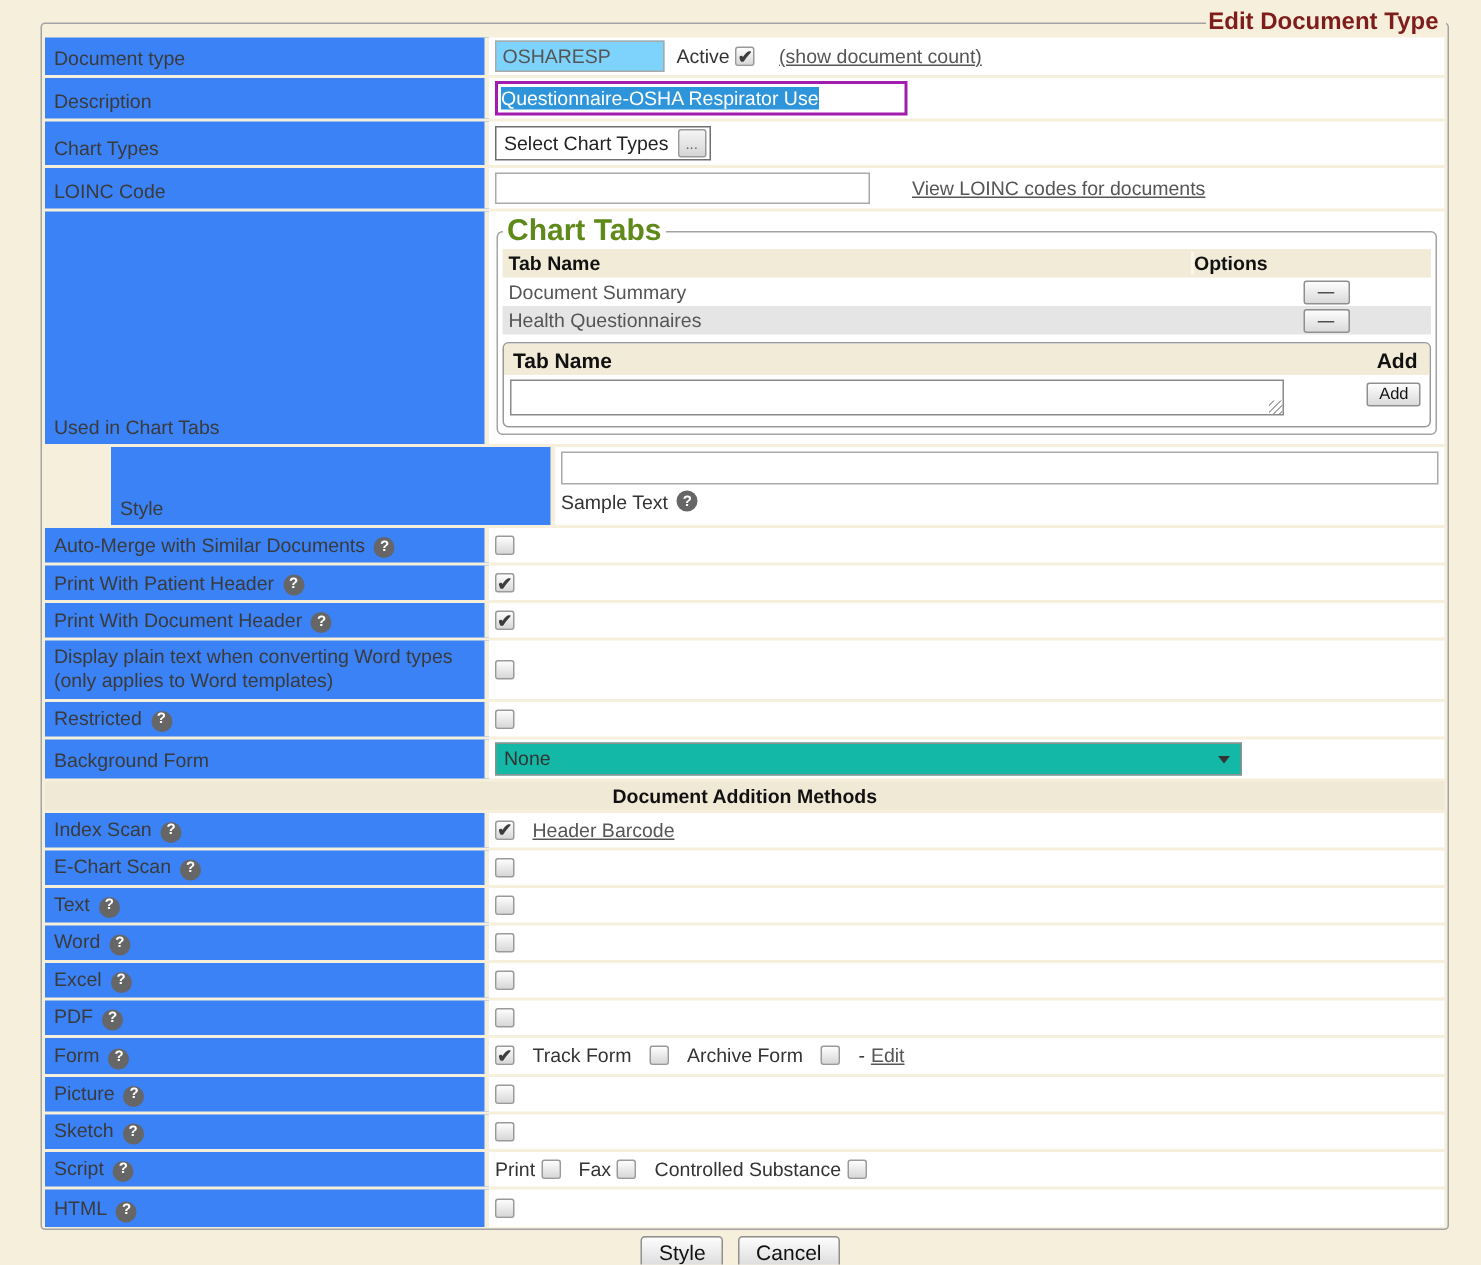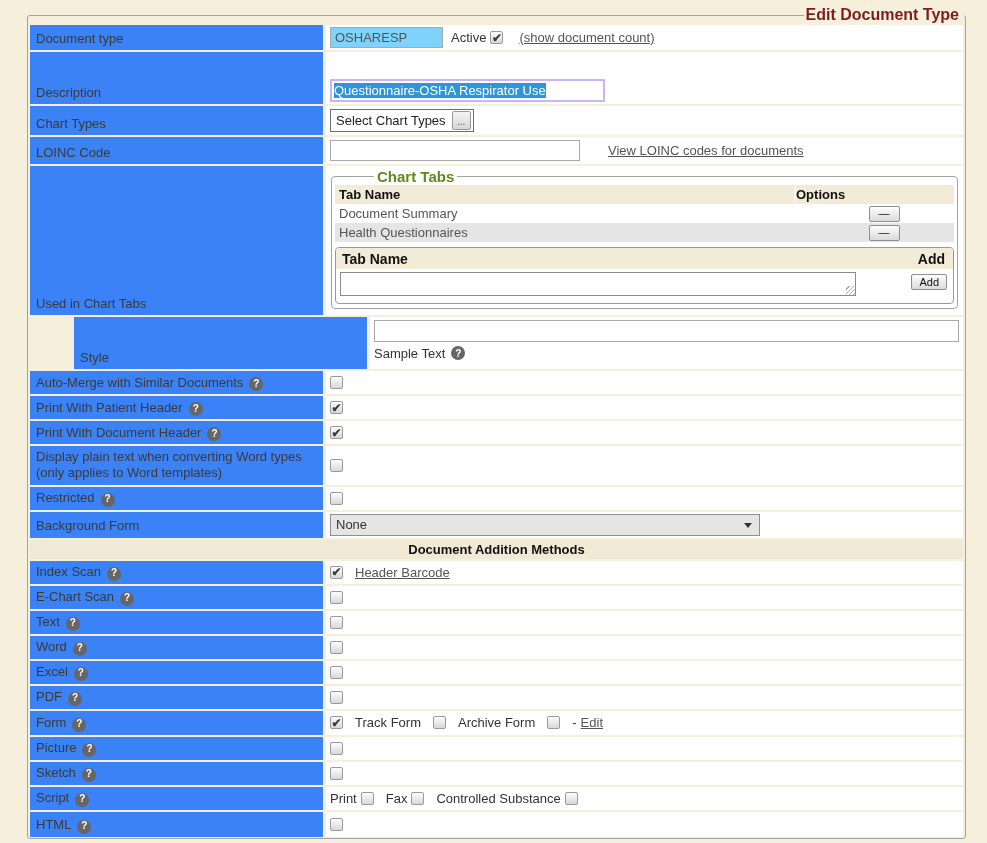--- a/index.html
+++ b/index.html
@@ -75,60 +75,60 @@
   .btn.minus { padding: 0 9px; height: 16px; line-height: 13px; font-size: 11px; border-radius: 2px; }
   .btn.small { font-size: 11px; padding: 1px 7px; border-radius: 2px; }
   .dis-input {
     width: 113px; height: 21px;
     background: #7dd3fc; border: 1px solid #a9a9a9;
     color: #555; display: inline-flex; align-items: center;
     padding-left: 4px;
   }
   .desc-input {
     width: 275px; height: 23px;
-    background: #fff; border: 2px solid #c4b5fd;
-    display: inline-flex; align-items: center; padding-left: 2px; margin-top: 25px;
+    background: #fff; border: 2px solid #a21caf;
+    display: inline-flex; align-items: center; padding-left: 2px;
   }
   .desc-input .selected { background: #2e95da; color: #fff; white-space: nowrap; }
   .combo {
     height: 23px; border: 1px solid #6f6f6f; background: #fff;
     display: inline-flex; align-items: center;
     padding: 0 2px 0 5px; color: #222;
   }
   .combo .dots {
     margin-left: 6px; width: 19px; height: 19px;
     background: linear-gradient(#f5f5f5, #d5d5d5);
     border: 1px solid #999; border-radius: 2px;
     color: #666; font-size: 10px;
     display: inline-flex; align-items: flex-end; justify-content: center;
     padding-bottom: 2px; cursor: pointer;
   }
   .txt { border: 1px solid #a9a9a9; background: #fff; height: 21px; font-family: "Liberation Sans", sans-serif; font-size: 13px; padding: 0 3px; }
   .txt.loinc { width: 250px; }
   .txt.style-in { width: 100%; height: 22px; }
   .sel {
-    width: 430px; height: 22px;
-    border: 1px solid #8f8f8f; background: #e5e5e5;
+    width: 498px; height: 22px;
+    border: 1px solid #8f8f8f; background: #14b8a6;
     display: inline-flex; align-items: center;
     padding-left: 5px; position: relative; cursor: pointer;
   }
   .sel-arrow {
     position: absolute; right: 7px; top: 8px;
     width: 0; height: 0;
     border-left: 4px solid transparent; border-right: 4px solid transparent;
     border-top: 5px solid #333;
   }
   
   fieldset.ct {
     flex: 1;
     border: 1px solid #a3a3a3; border-radius: 4px;
     margin: 0 1px 4px 1px;
     padding: 0 3px 4px 3px;
   }
-  fieldset.ct > legend { color: #5f8a1a; font-weight: bold; font-size: 15px; padding: 0 3px; margin-left: 39px; }
+  fieldset.ct > legend { color: #5f8a1a; font-weight: bold; font-size: 20px; padding: 0 3px; }
   .ct-header, .ct-row { display: flex; align-items: center; min-height: 19px; }
   .ct-header { background: #f1ebd8; font-weight: bold; color: #111; }
   .ct-header .c-tab { flex: 1; padding-left: 4px; }
   .ct-header .c-opt { width: 160px; text-align: left; border-left: 2px solid #faf6ec; }
   .ct-row { color: #555; }
   .ct-row.alt { background: #e5e5e5; }
   .ct-row .c-tab { flex: 1; padding-left: 4px; }
   .ct-row .c-opt { width: 140px; text-align: center; }
   .add-box { border: 1px solid #999; border-radius: 4px; margin-top: 5px; overflow: hidden; }
   .add-header { display: flex; align-items: center; background: #f1ebd8; font-weight: bold; font-size: 14px; color: #111; height: 21px; }

